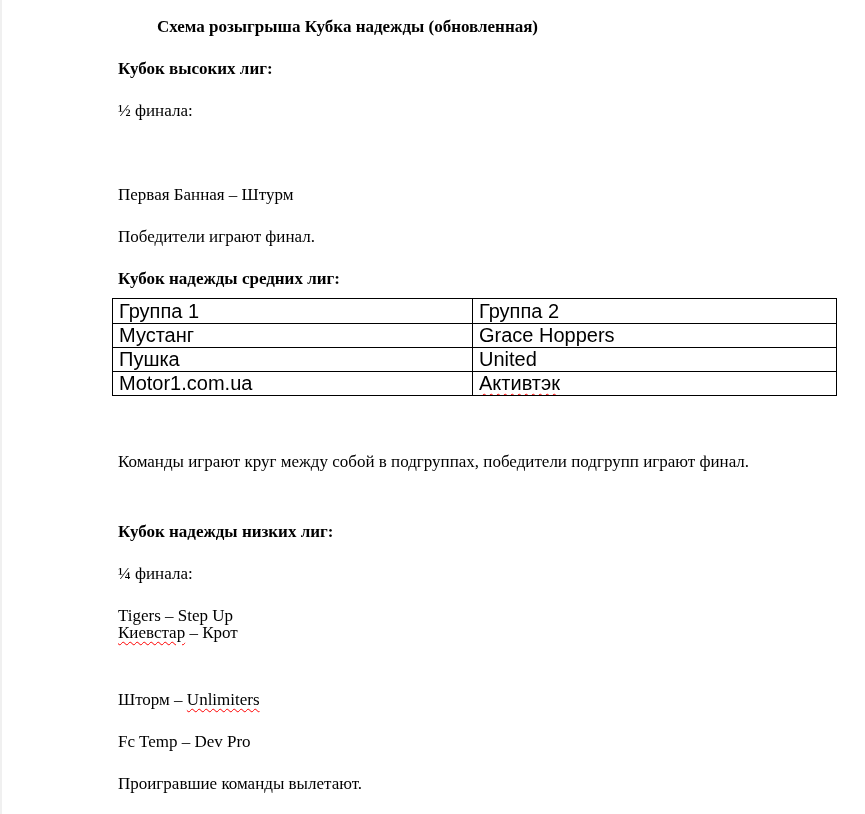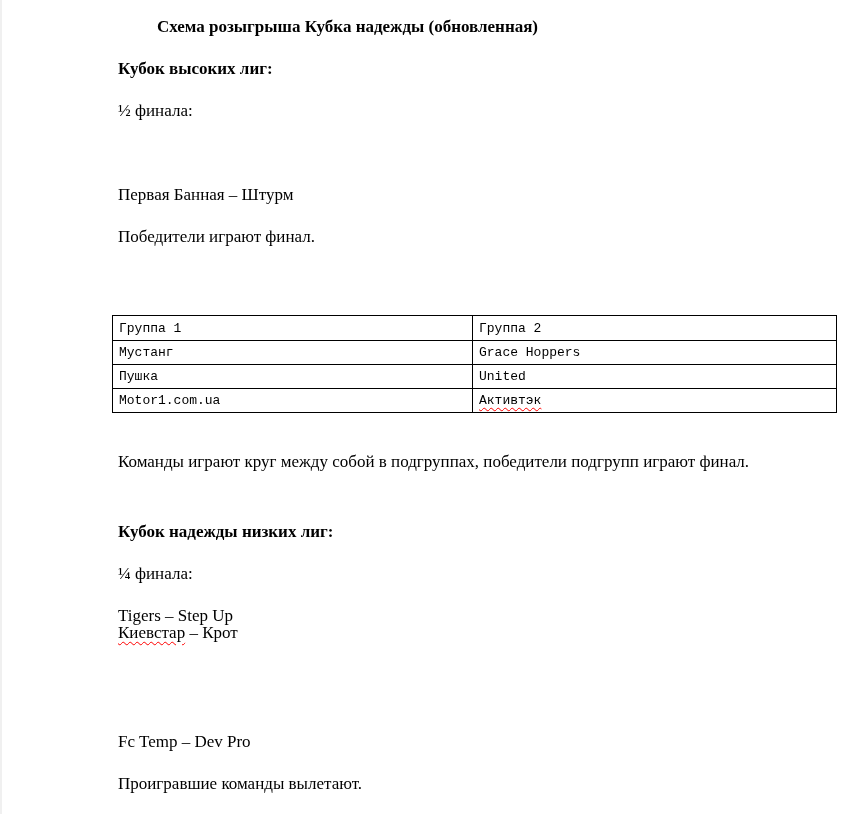--- a/index.html
+++ b/index.html
@@ -47,26 +47,26 @@
   .misspelled {
     text-decoration-line: underline;
     text-decoration-style: wavy;
     text-decoration-color: #ff0000;
     text-decoration-thickness: 1px;
     text-underline-offset: 3px;
   }
   table.groups {
     position: absolute;
     left: 112px;
-    top: 315px;
+    top: 298px;
     width: 704px;
     border-collapse: collapse;
     table-layout: fixed;
-    font-size: 13px;
-    font-family: Liberation Mono, monospace;
+    font-size: 20px;
+    font-family: Liberation Sans, sans-serif;
   }
   table.groups td {
     border: 1px solid #000000;
     height: 23px;
     padding: 0 4px 0 6px;
     vertical-align: middle;
     overflow: hidden;
   }
   table.groups tr.header-row td { height: 24px; }
   td.col1 { width: 349px; }
@@ -82,20 +82,21 @@
 
   <div class="para heading" style="top:56px">Кубок высоких лиг:</div>
 
   <div class="para" style="top:98px">½ финала:</div>
 
 
   <div class="para" style="top:224px">Победители играют финал.</div>
 
   <div class="para" style="top:182px">Первая Банная – Штурм</div>
 
+  <div class="para heading" style="top:266px">Кубок надежды средних лиг:</div>
 
   <table class="groups">
     <tbody>
       <tr class="header-row">
         <td class="col1">Группа 1</td>
         <td class="col2">Группа 2</td>
       </tr>
       <tr>
         <td class="col1">Мустанг</td>
         <td class="col2">Grace Hoppers</td>
@@ -116,17 +117,20 @@
   <div class="para heading" style="top:519px">Кубок надежды низких лиг:</div>
 
   <div class="para" style="top:561px">¼ финала:</div>
 
   <div class="para" style="top:603px">Tigers – Step Up</div>
 
   <div class="para" style="top:620px">
     <span class="misspelled">Киевстар</span><span> – </span><span>Крот</span>
   </div>
 
+  <div class="para" style="top:687px">
+    <span>Шторм</span><span> – </span><span class="misspelled">Unlimiters</span>
+  </div>
 
   <div class="para" style="top:729px">Fc Temp – Dev Pro</div>
 
   <div class="para" style="top:771px">Проигравшие команды вылетают.</div>
 </div>
 
 </body></html>

